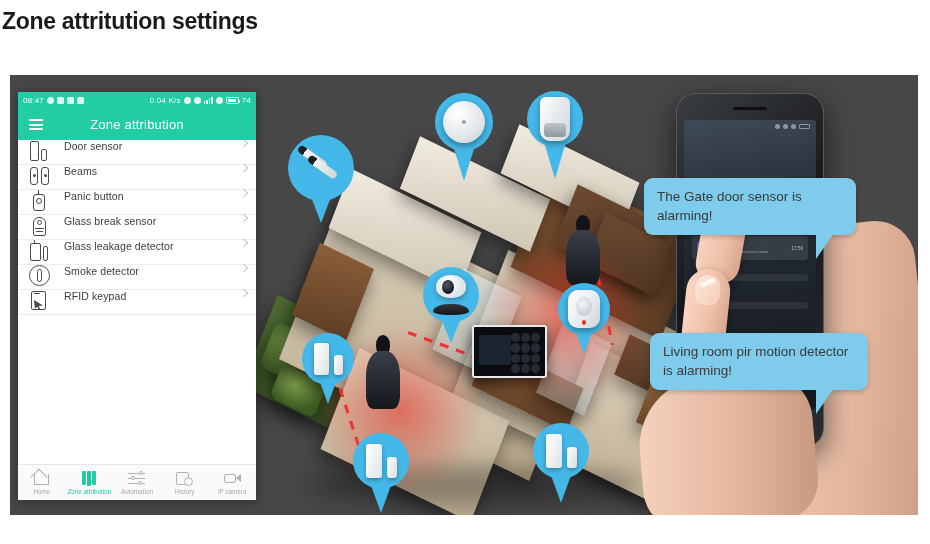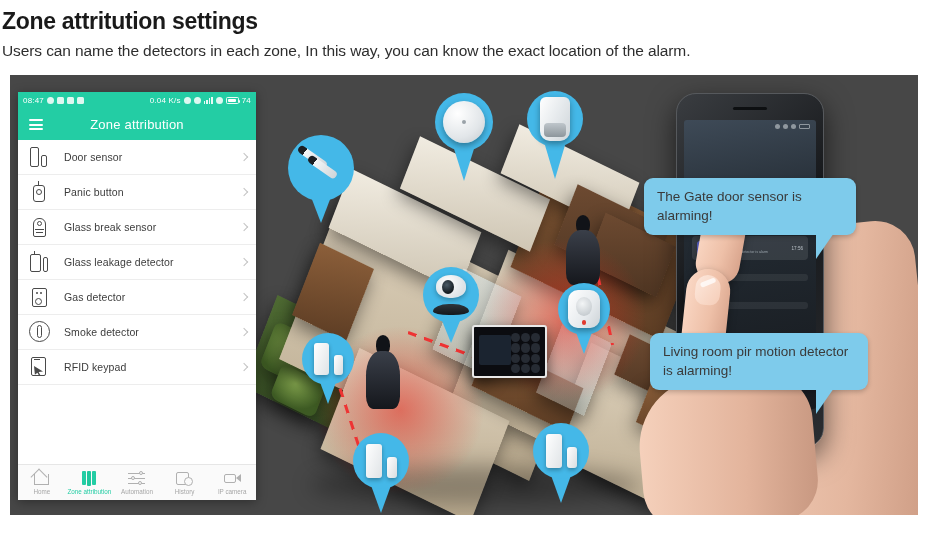--- a/index.html
+++ b/index.html
@@ -213,21 +213,21 @@
   .appbar {
     height: 31px; background: #23cda4; color:#fff;
     display:flex; align-items:center; position:relative;
   }
   .hamburger { position:absolute; left:11px; display:flex; flex-direction:column; gap:2.5px; cursor:pointer; }
   .hamburger i { display:block; width:14px; height:2px; background:#fff; border-radius:1px; }
   .appbar .title { width:100%; text-align:center; font-size:13px; font-weight:400; letter-spacing:.2px;}
 
   .list { flex:1; overflow:hidden; background:#fff; }
   .row {
-    height: 35px; display:flex; align-items:center;
+    height: 25px; display:flex; 
     border-bottom: 1px solid #ededed; padding: 0 9px 0 10px; cursor:pointer;
   }
   .row .ic { width: 24px; height: 22px; flex:0 0 24px; position:relative; }
   .row .lbl { font-size: 10.5px; color:#3c3c3c; margin-left: 12px; letter-spacing:.1px; }
   .row .chev {
     margin-left:auto; width:6px; height:6px;
     border-right:1.4px solid #c3c3c3; border-top:1.4px solid #c3c3c3;
     transform: rotate(45deg);
   }
 
@@ -383,21 +383,20 @@
   .b2 { left: 640px; top: 178px; width: 212px; }
   .b2::after { right: 26px; bottom: -24px; }
   .b3 { left: 640px; top: 258px; width: 218px; }
   .b3::after { right: 34px; bottom: -24px; }
 </style>
 </head>
 <body>
 
 <div class="page-header">
   <div class="page-title">Zone attritution settings</div>
-  <div class="page-subtitle">Users can name the detectors in each zone, In this way, you can know the exact location of the alarm.</div>
 </div>
 
 <div class="hero">
 
   <div class="scene">
 
     <div class="slab green" style="left:250px;top:248px;width:150px;height:108px;transform:skewY(26deg) skewX(-18deg);"></div>
     <div class="slab plant" style="left:258px;top:256px;width:60px;height:54px;border-radius:8px;transform:skewY(26deg) skewX(-18deg);"></div>
     <div class="slab plant" style="left:266px;top:296px;width:44px;height:40px;border-radius:8px;transform:skewY(26deg) skewX(-18deg);"></div>
 
@@ -619,20 +618,30 @@
       <div class="row">
         <div class="ic gi-door">
             <b class="g a"></b>
             <b class="g b"></b>
           </div>
         <div class="lbl">Door sensor</div>
         <div class="chev"></div>
       </div>
 
 
+      <div class="row">
+        <div class="ic gi-beams">
+            <b class="g a"></b>
+            <b class="g b"></b>
+            <b class="g d"></b>
+            <b class="g e"></b>
+          </div>
+        <div class="lbl">Beams</div>
+        <div class="chev"></div>
+      </div>
 
       <div class="row">
         <div class="ic gi-panic">
             <b class="g a"></b>
             <b class="g b"></b>
             <b class="g c"></b>
           </div>
         <div class="lbl">Panic button</div>
         <div class="chev"></div>
       </div>
@@ -651,30 +660,20 @@
       <div class="row">
         <div class="ic gi-water">
             <b class="g a"></b>
             <b class="g b"></b>
             <b class="g c"></b>
           </div>
         <div class="lbl">Glass leakage detector</div>
         <div class="chev"></div>
       </div>
 
-      <div class="row">
-        <div class="ic gi-gas">
-            <b class="g a"></b>
-            <b class="g b"></b>
-            <b class="g c"></b>
-            <b class="g d"></b>
-          </div>
-        <div class="lbl">Gas detector</div>
-        <div class="chev"></div>
-      </div>
 
       <div class="row">
         <div class="ic gi-smoke">
             <b class="g a"></b>
             <b class="g b"></b>
           </div>
         <div class="lbl">Smoke detector</div>
         <div class="chev"></div>
       </div>
 

